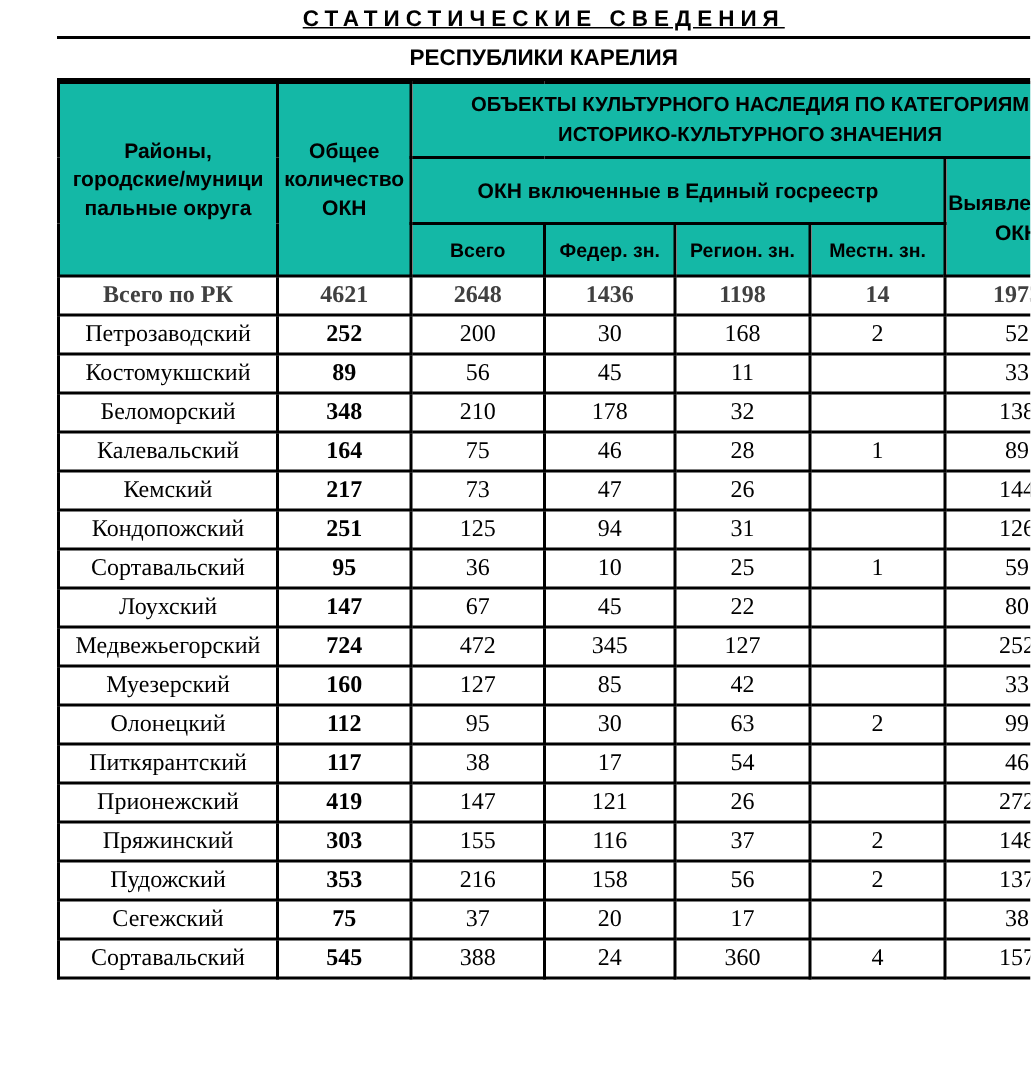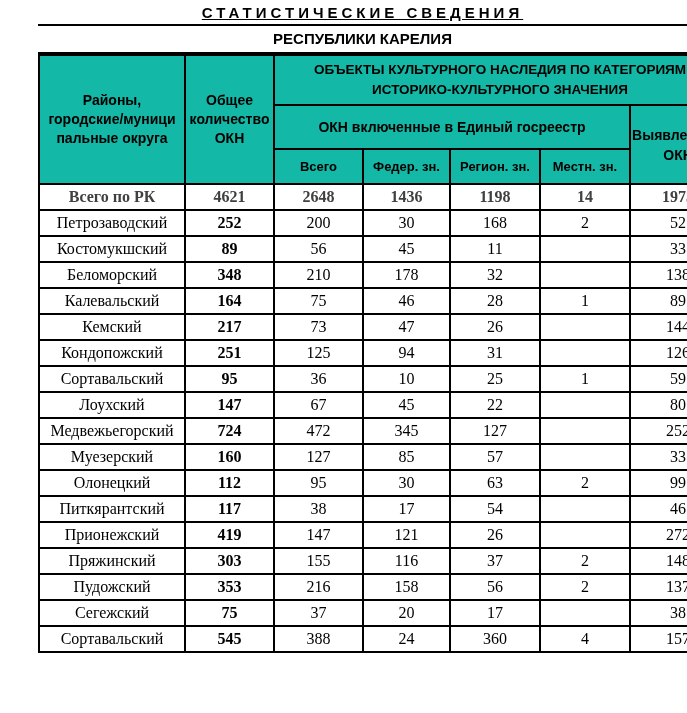--- a/index.html
+++ b/index.html
@@ -203,21 +203,21 @@
           <td>345</td>
           <td>127</td>
           <td></td>
           <td>252</td>
         </tr>
         <tr>
           <td class="label">Муезерский</td>
           <td class="bold-col">160</td>
           <td>127</td>
           <td>85</td>
-          <td>57</td>
+          <td>42</td>
           <td></td>
           <td>33</td>
         </tr>
         <tr>
           <td class="label">Олонецкий</td>
           <td class="bold-col">112</td>
           <td>95</td>
           <td>30</td>
           <td>63</td>
           <td>2</td>

